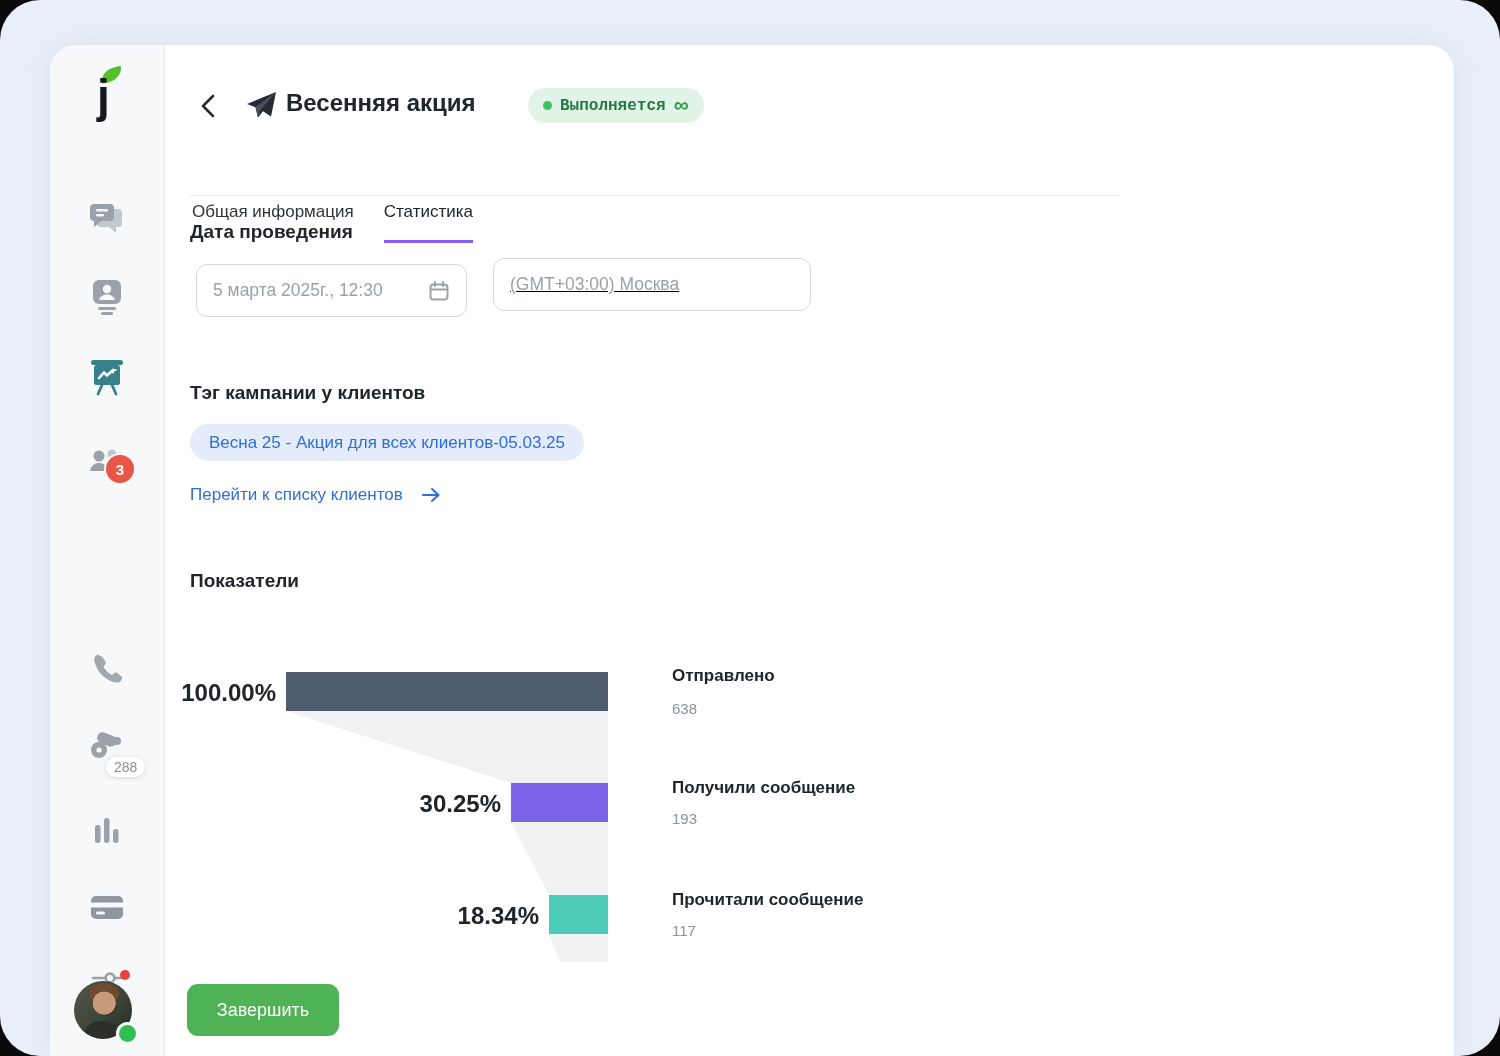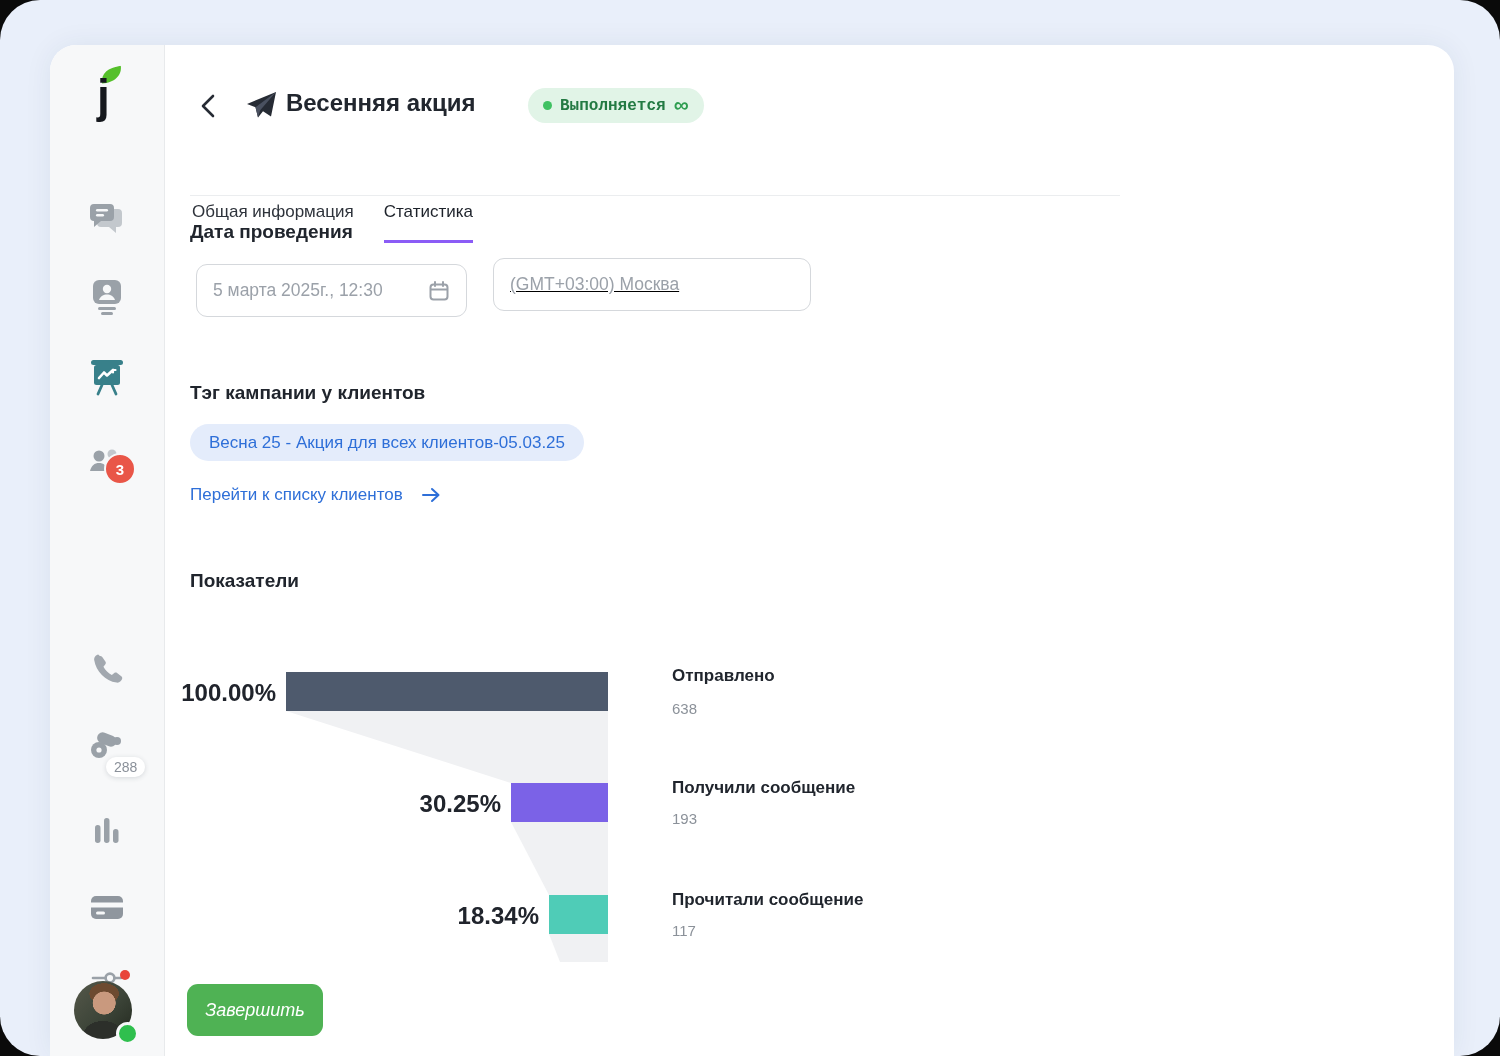--- a/index.html
+++ b/index.html
@@ -39,21 +39,21 @@
   .input-box{position:absolute;height:53px;border:1px solid #d5d8dc;border-radius:11px;display:flex;align-items:center;padding:0 16px;box-sizing:border-box;cursor:pointer;background:#fff;margin-left:6px;}
   .input-box .val{font-size:17.5px;color:#9ba1a9;white-space:nowrap;}
   .tag-pill{position:absolute;left:140px;top:379px;height:37px;border-radius:19px;background:#e4ecfb;color:#2e6fd8;font-size:17px;font-weight:500;display:inline-flex;align-items:center;padding:0 19px;cursor:pointer;white-space:nowrap;}
   .go-link{position:absolute;left:140px;top:440px;display:flex;align-items:center;gap:18px;color:#2e6fd8;font-size:17px;cursor:pointer;}
   
   .funnel{position:absolute;left:0;top:627px;width:1404px;height:300px;}
   .fbar{position:absolute;height:39px;}
   .fpct{position:absolute;font-size:24px;font-weight:700;color:#20242c;white-space:nowrap;}
   .flabel{position:absolute;left:622px;font-size:17px;font-weight:700;color:#20252d;white-space:nowrap;}
   .fvalue{position:absolute;left:622px;font-size:15px;color:#8b9199;}
-  .finish-btn{position:absolute;left:137px;top:939px;width:136px;height:52px;border:none;border-radius:11px;background:#4fb254;color:#fff;font-size:18px;font-weight:500;font-family:inherit;cursor:pointer;font-style:italic;}
+  .finish-btn{position:absolute;left:137px;top:939px;width:152px;height:52px;border:none;border-radius:11px;background:#4fb254;color:#fff;font-size:18px;font-weight:500;font-family:inherit;cursor:pointer;}
   svg{display:block;}
 </style>
 </head>
 <body>
 
 <div class="screen">
   <div class="card">
 
     <div class="sidebar">
 

